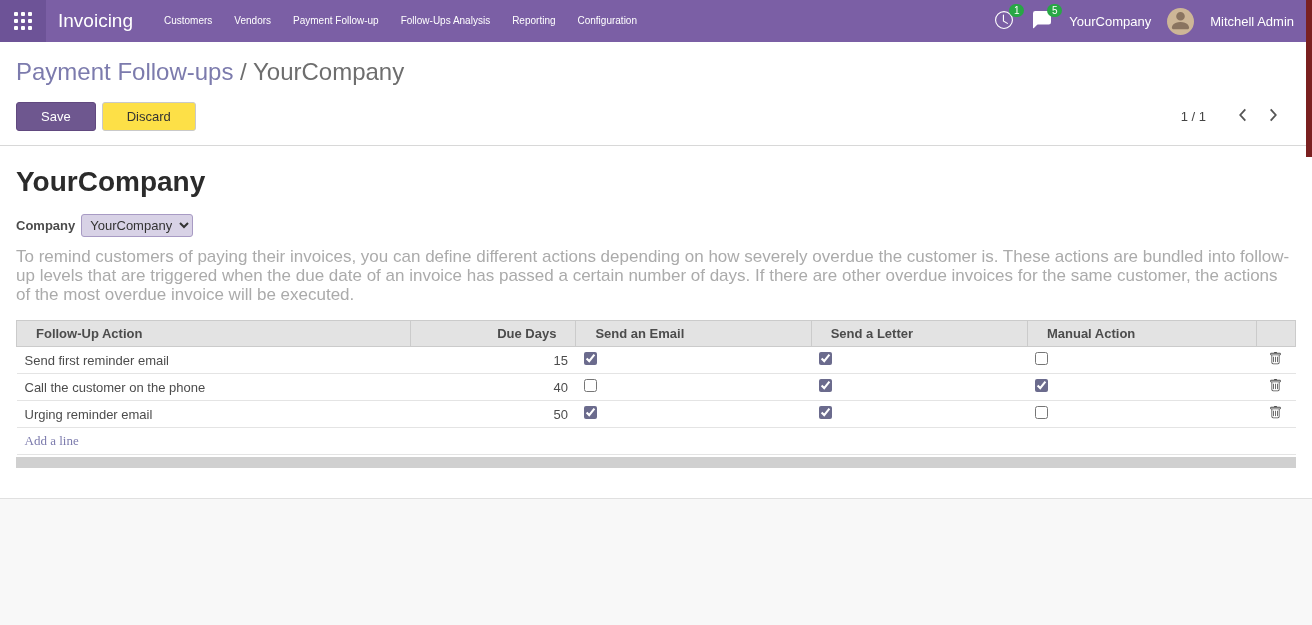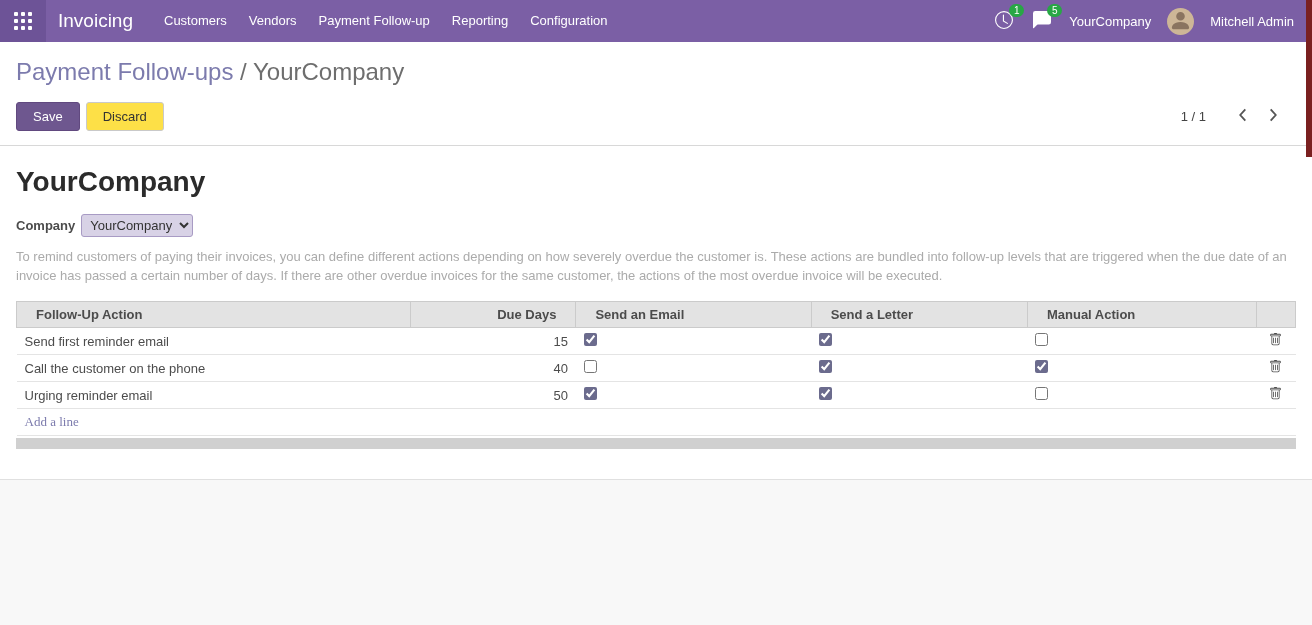--- a/index.html
+++ b/index.html
@@ -12,49 +12,49 @@
   }
   .page { width:1312px; height:625px; display:flex; flex-direction:column; overflow:hidden; position:relative; }
 
   
   .navbar { height:42px; background:#7b5fa5; display:flex; align-items:center; color:#fff; flex:0 0 auto; }
   .apps-btn { width:46px; height:42px; background:#6d5397; display:flex; align-items:center; justify-content:center; cursor:pointer; }
   .grid-dots { display:grid; grid-template-columns:repeat(3,4px); grid-gap:3px; }
   .grid-dots span { width:4px; height:4px; background:#fff; border-radius:1px; }
   .app-title { font-size:19px; padding:0 20px 0 12px; cursor:pointer; }
   .menus { display:flex; height:100%; align-items:center; }
-  .menu-item { padding:0 11px; line-height:42px; font-size:13px; color:#fff; cursor:pointer; white-space:nowrap;text-align:right; }
+  .menu-item { padding:0 11px; line-height:42px; font-size:10px; color:#fff; cursor:pointer; white-space:nowrap;text-align:right; }
   .nav-right { margin-left:auto; display:flex; align-items:center; gap:16px; padding-right:18px; }
   .nav-icon { position:relative; width:22px; height:20px; cursor:pointer; display:flex; align-items:center; justify-content:center; }
   .badge { position:absolute; top:-7px; right:-9px; background:#28a745; color:#fff; border-radius:9px; font-size:10px; line-height:13px; min-width:15px; text-align:center; padding:0 3px; }
   .nav-company, .nav-user { font-size:13px; cursor:pointer; white-space:nowrap; }
   .avatar { width:27px; height:27px; border-radius:50%; background:#cdb697; overflow:hidden; display:flex; align-items:flex-end; justify-content:center; }
 
   
   .control-panel { background:#fff; border-bottom:1px solid #d8d8d8; padding:16px 16px 14px; flex:0 0 auto; }
   .breadcrumb { font-size:24px; color:#6e6e6e; margin-bottom:16px; }
   .breadcrumb a { color:#7c7bad; text-decoration:none; cursor:pointer; }
   .cp-bottom { display:flex; align-items:center; }
-  button.btn { font-family:inherit; font-size:13px; padding:6px 16px; border-radius:3px; cursor:pointer; }
+  button.btn { font-family:inherit; font-size:13px; padding:6px 24px; border-radius:3px; cursor:pointer; }
   .btn-primary { background:#6e578f; color:#fff; border:1px solid #61497f; }
   .btn-secondary { background:#fde047; color:#333; border:1px solid #c9c9c9; margin-left:6px; }
   .pager { margin-left:auto; display:flex; align-items:center; gap:10px; color:#444; padding-right:12px; }
   .pager-value { margin-right:16px; }
   .pager-btn { background:none; border:none; cursor:pointer; padding:2px 6px; display:flex; align-items:center; }
 
   
   .sheet { background:#fff; padding:14px 16px 30px; flex:0 0 auto; }
   h1.record-title { font-size:28px; font-weight:700; color:#2b2b2b; margin:6px 0 16px; }
   .field-row { display:flex; align-items:center; gap:6px; margin-bottom:10px; }
   .field-row label { font-weight:700; color:#4c4c4c; }
   select.company-select {
     font-family:inherit; font-size:13px; color:#333;
     background:#d8d2e6; border:1px solid #a89bc4; border-radius:3px; padding:2px 4px; cursor:pointer;
   }
-  .help-text { color:#ababab; font-size:13px; line-height:19px; margin:2px 0 16px; max-width:1276px; }
+  .help-text { color:#ababab; font-size:17px; line-height:19px; margin:2px 0 16px; max-width:1276px; }
 
   
   table.o-list { width:100%; border-collapse:collapse; font-size:13px; }
   table.o-list thead th {
     background:#e3e3e3; border:1px solid #cbcbcb; text-align:left;
     font-weight:700; color:#4c4c4c; padding:5px 19px; height:25px;
   }
   table.o-list thead th.num { text-align:right; }
   table.o-list tbody td { border-bottom:1px solid #e4e4e4; padding:5px 8px; height:27px; background:#fff; }
   td.cell-days { text-align:right; }
@@ -89,20 +89,21 @@
           <span></span>
           <span></span>
           <span></span>
       </div>
     </div>
     <div class="app-title">Invoicing</div>
     <nav class="menus">
         <div class="menu-item">Customers</div>
         <div class="menu-item">Vendors</div>
         <div class="menu-item">Payment Follow-up</div>
+        <div class="menu-item">Follow-Ups Analysis</div>
         <div class="menu-item">Reporting</div>
         <div class="menu-item">Configuration</div>
       </nav>
 
     <div class="nav-right">
       <div class="nav-icon">
         <span>
           <svg width="18" height="18" viewBox="0 0 16 16" fill="#fff">
             <path d="M8 3.5a.5.5 0 0 0-1 0V9a.5.5 0 0 0 .252.434l3.5 2a.5.5 0 0 0 .496-.868L8 8.71V3.5z"></path>
             <path d="M8 16A8 8 0 1 0 8 0a8 8 0 0 0 0 16zm7-8A7 7 0 1 1 1 8a7 7 0 0 1 14 0z"></path>

